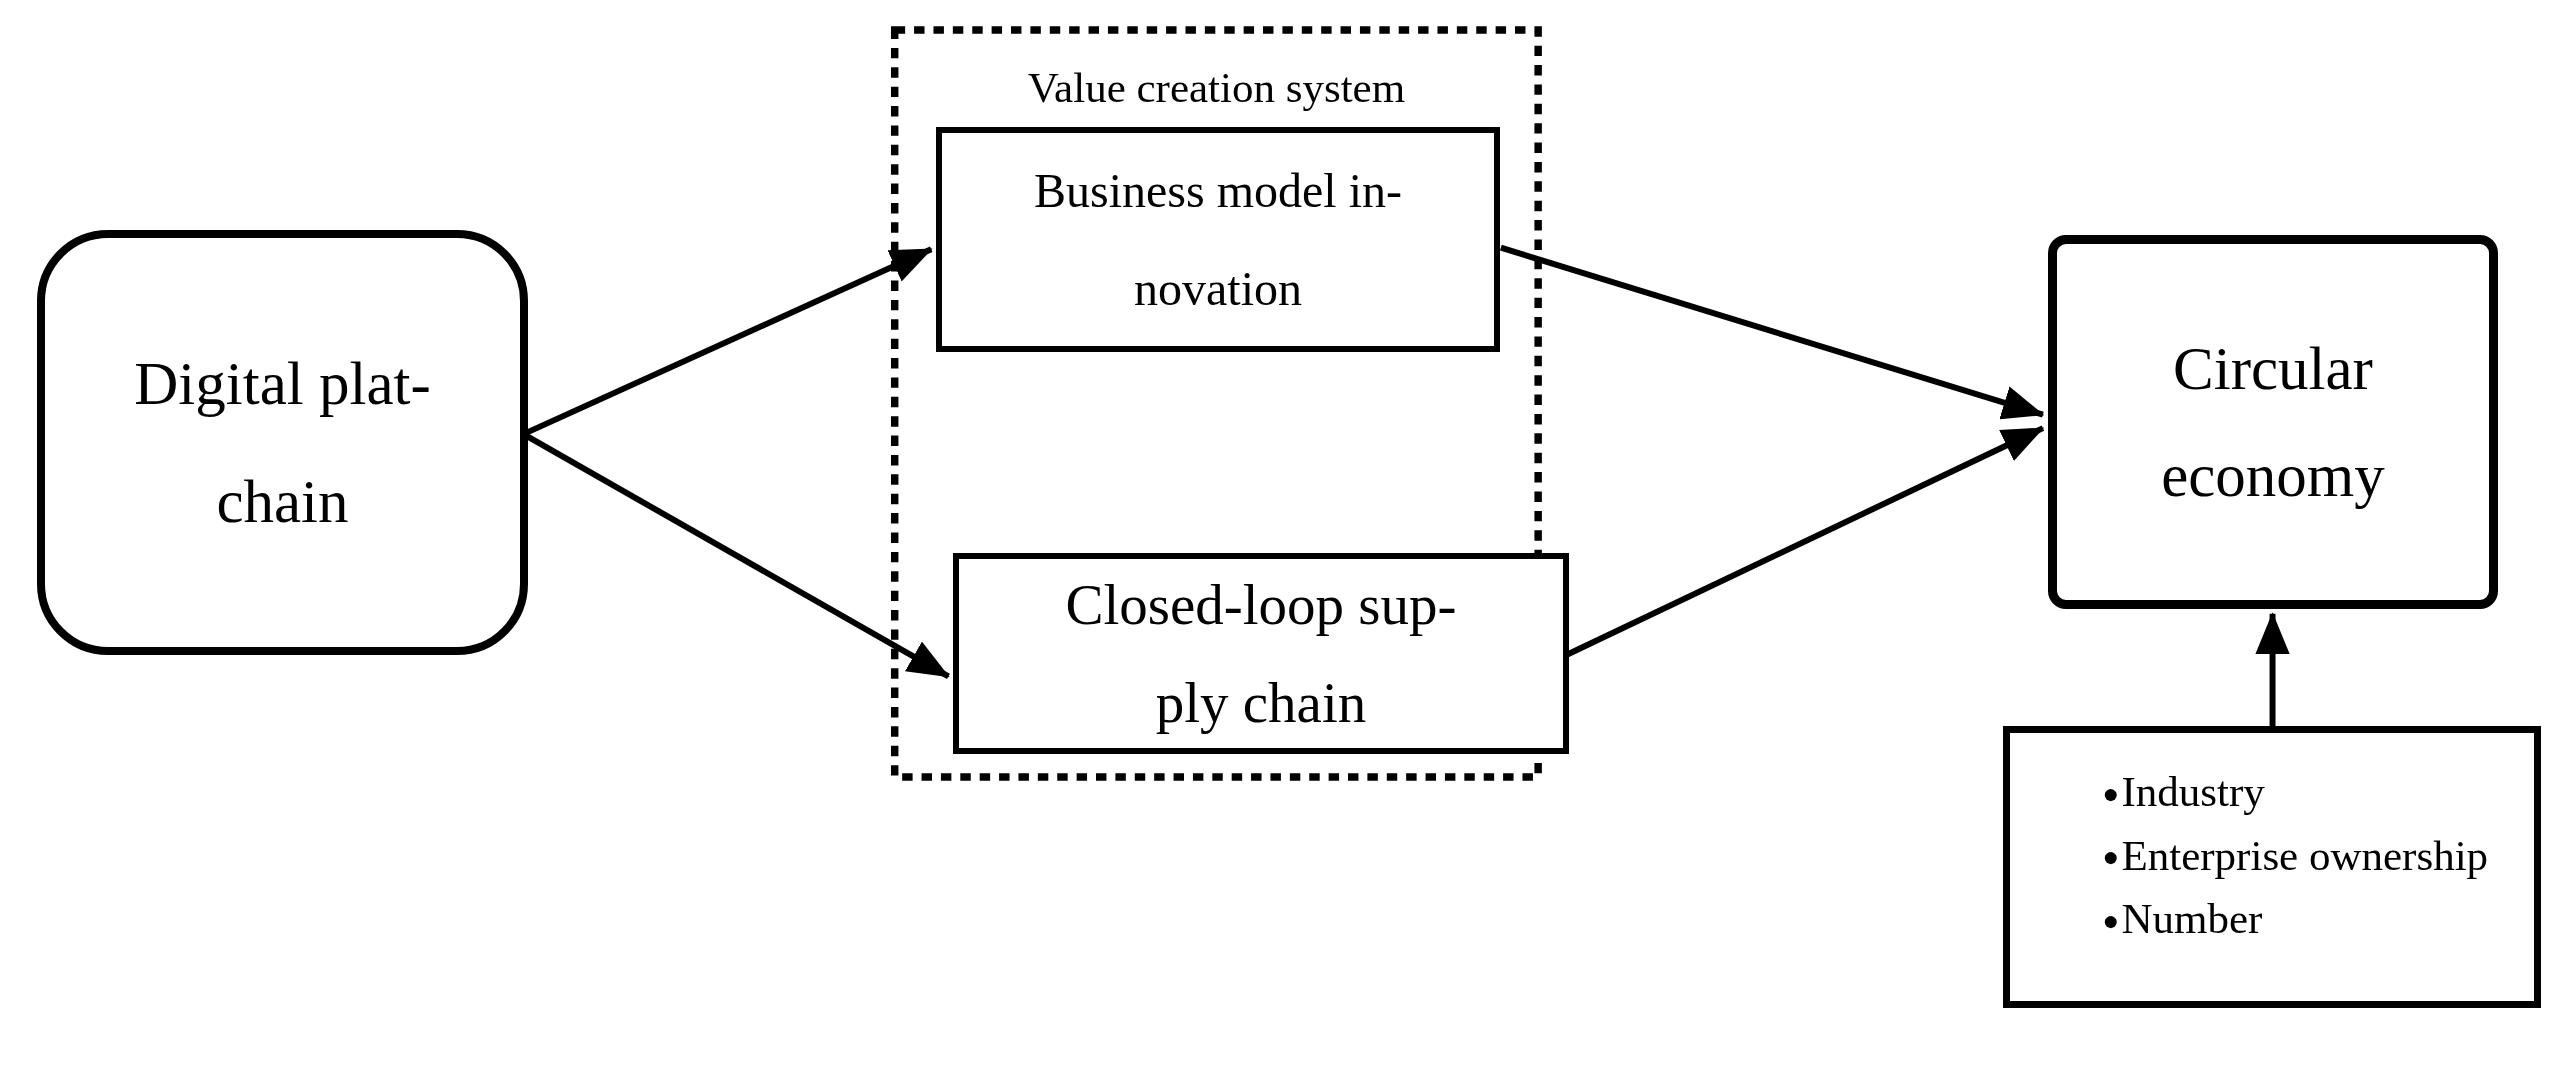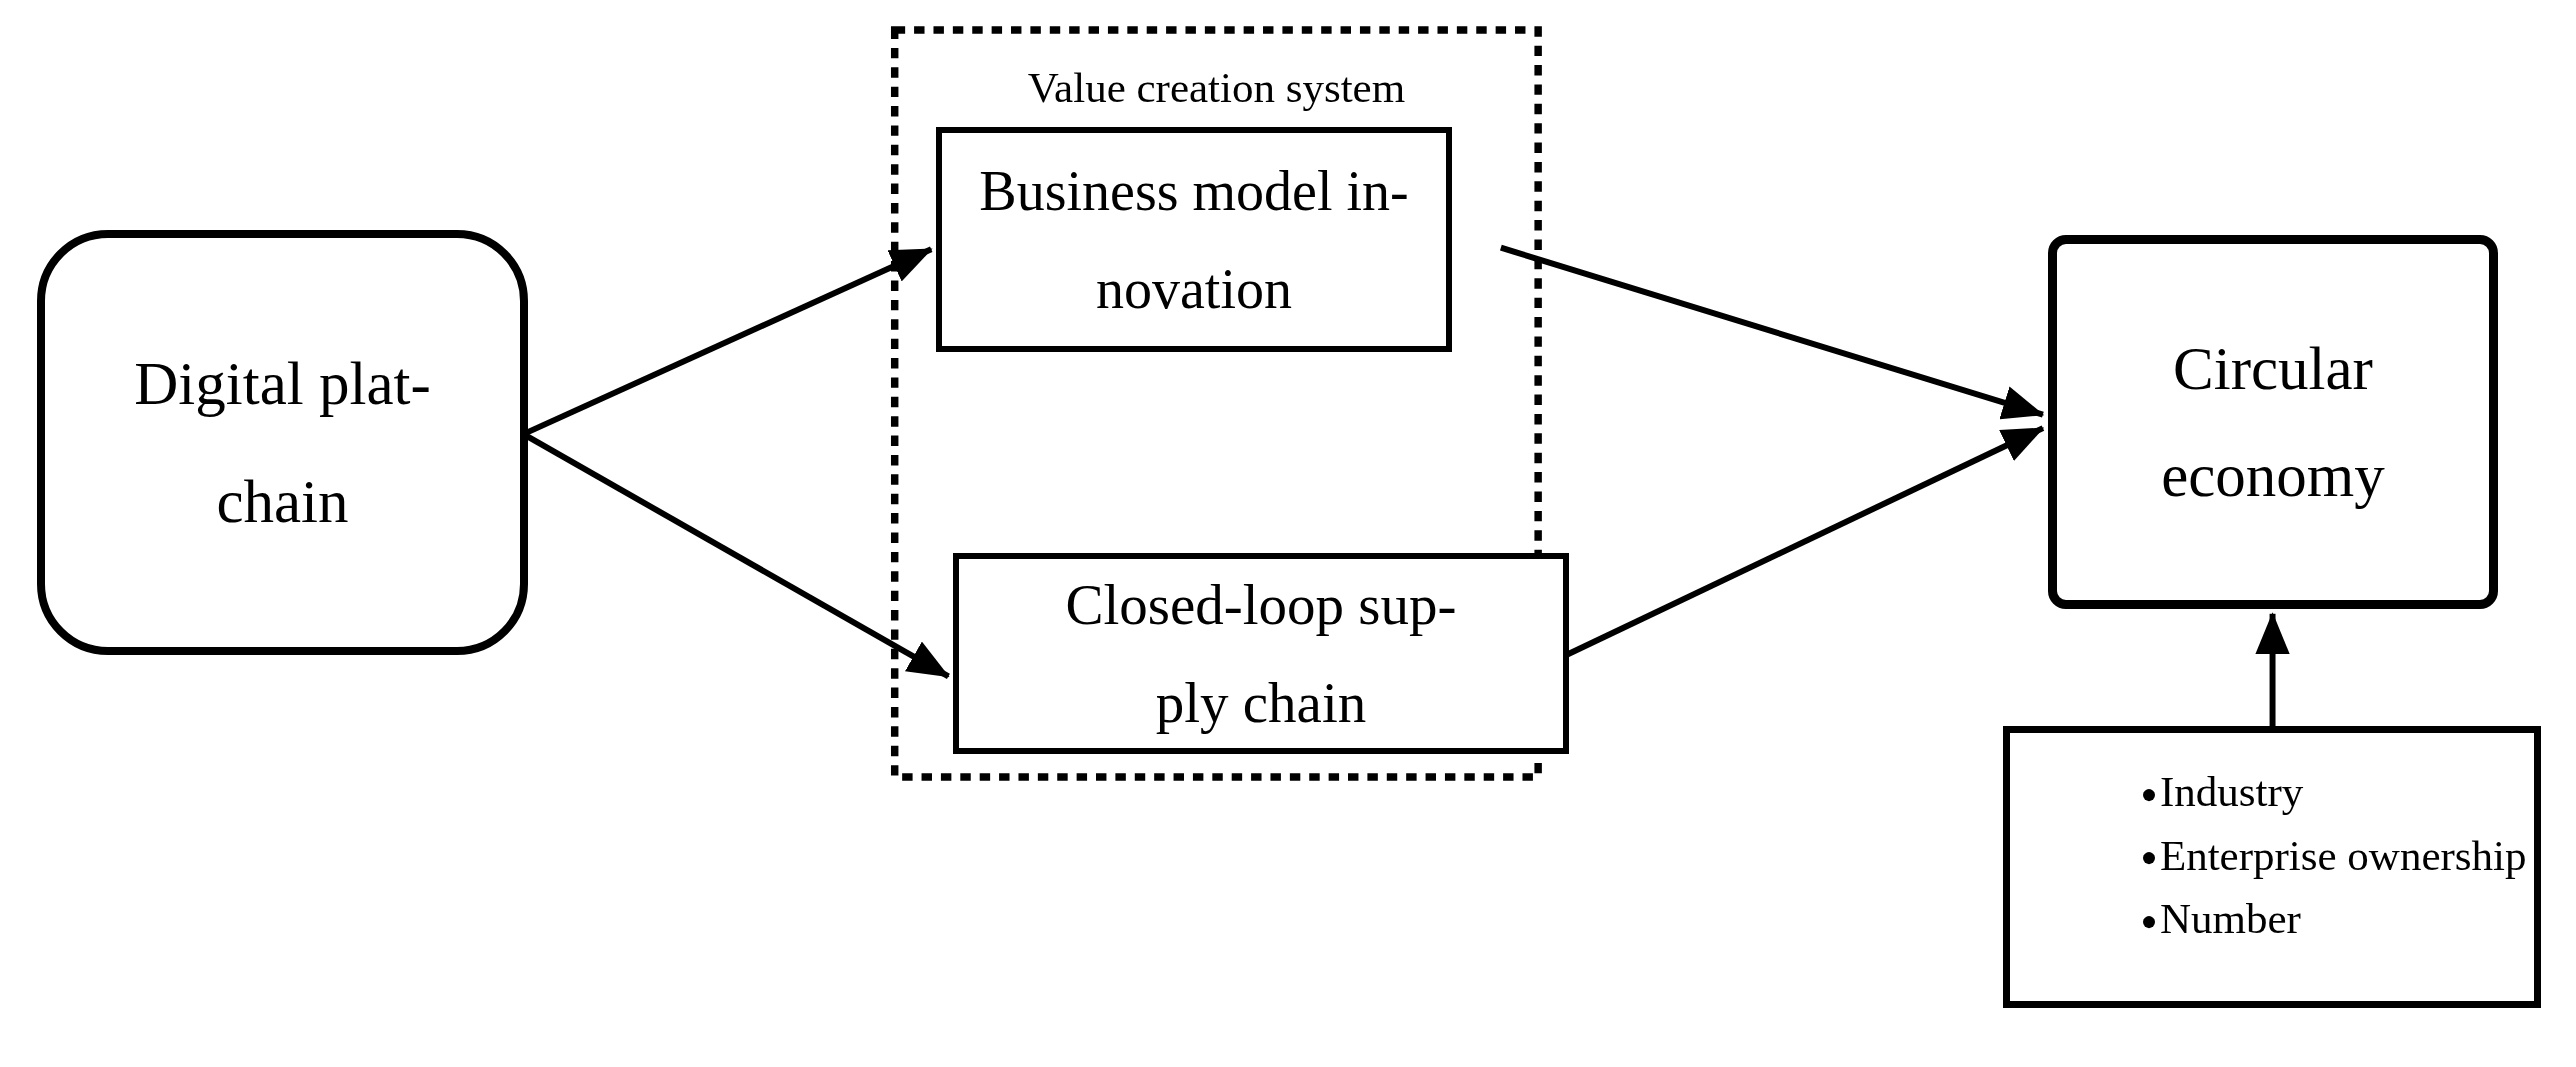--- a/index.html
+++ b/index.html
@@ -44,22 +44,22 @@
     left: 37px; top: 230px;
     width: 491px; height: 425px;
     border-width: 8.2px;
     border-radius: 71px;
     font-size: 61px;
     gap: 8px;
   }
   .node-digital .line { line-height: 110px; }
   .node-business {
     left: 936px; top: 127px;
-    width: 516px; height: 225px;
-    font-size: 56px;
+    width: 564px; height: 225px;
+    font-size: 48px;
   }
   .node-business .line { line-height: 98px; }
   .node-closed {
     left: 953px; top: 553px;
     width: 616px; height: 201px;
     font-size: 57px;
   }
   .node-closed .line { line-height: 98px; }
   .node-circular {
     left: 2048px; top: 235px;
@@ -75,21 +75,21 @@
     width: 643px;
     text-align: center;
     font-size: 43px;
     white-space: nowrap;
   }
   .node-controls {
     left: 2003px; top: 726px;
     width: 538px; height: 282px;
     border-width: 7.5px;
     justify-content: flex-start;
-    align-items: flex-end;
+    align-items: center;
     text-align: left;
     padding: 28px 7.5px 0 54px;
   }
   .node-controls ul {
     list-style: none;
     margin: 0;
     padding: 0;
   }
   .node-controls li {
     font-size: 43px;

